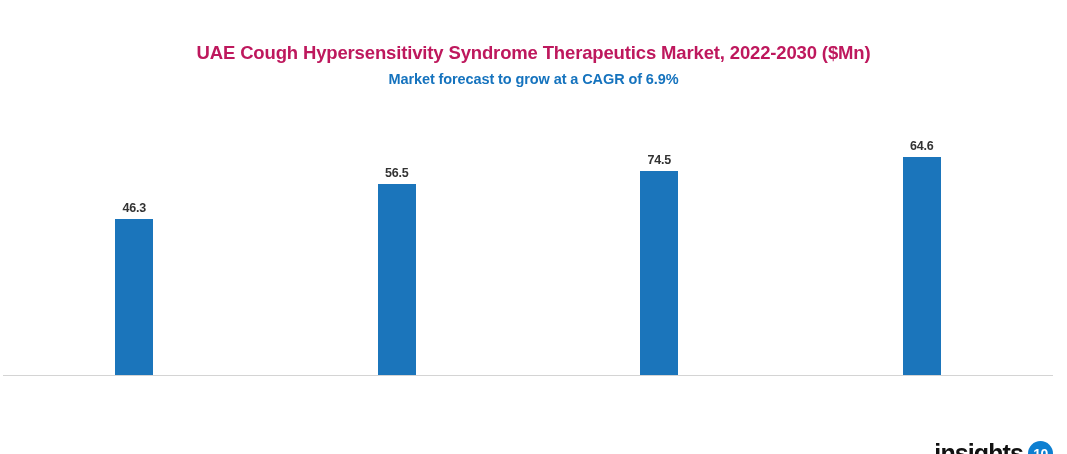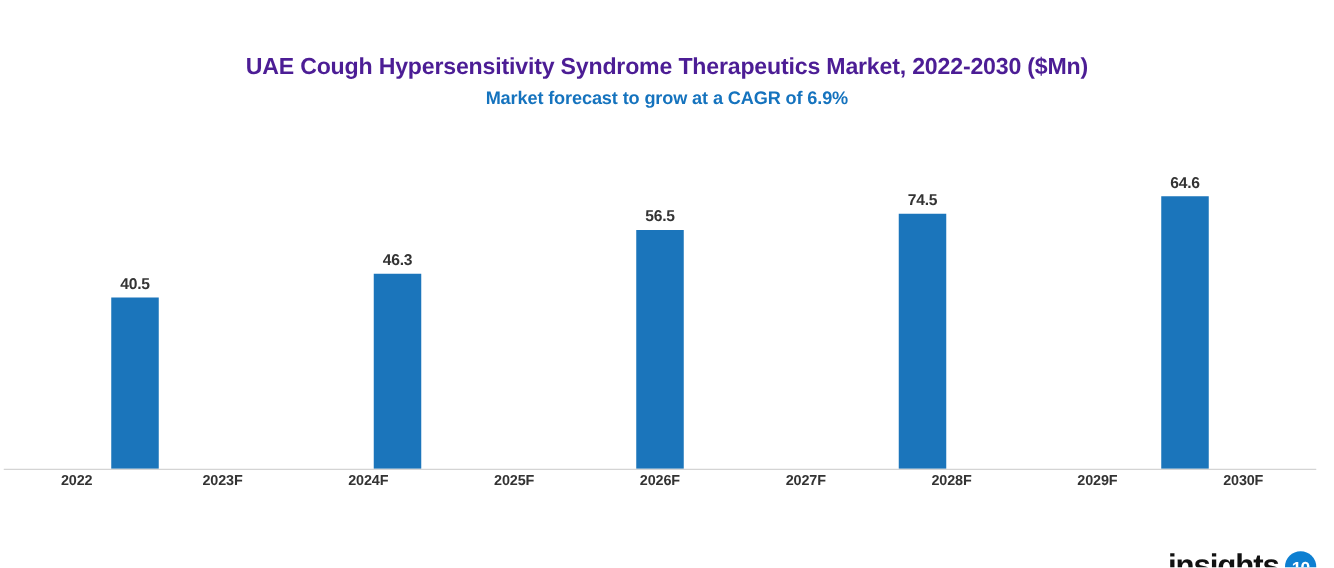--- a/index.html
+++ b/index.html
@@ -22,21 +22,21 @@
   
   .title {
     position: absolute;
     left: 0;
     top: 42px;
     width: 1067px;
     text-align: center;
     font-size: 18.5px;
     font-weight: bold;
     letter-spacing: -0.15px;
-    color: #4c1d95;
+    color: #be185d;
     white-space: nowrap;
   }
   .subtitle {
     position: absolute;
     left: 0;
     top: 71px;
     width: 1067px;
     text-align: center;
     font-size: 14.5px;
     font-weight: bold;
@@ -155,54 +155,39 @@
 <body>
 
 <div id="page">
 
   <div class="title">UAE Cough Hypersensitivity Syndrome Therapeutics Market, 2022-2030 ($Mn)</div>
   <div class="subtitle">Market forecast to grow at a CAGR of 6.9%</div>
 
   <div class="plot">
     <div class="bars">
         <div class="bar-slot">
-          <div class="bar-value">40.5</div>
-          <div class="bar-rect" style="height: 137px; background: rgb(27, 117, 187);"></div>
-        </div>
-        <div class="bar-slot">
           <div class="bar-value">46.3</div>
           <div class="bar-rect" style="height: 156px; background: rgb(27, 117, 187);"></div>
         </div>
         <div class="bar-slot">
           <div class="bar-value">56.5</div>
           <div class="bar-rect" style="height: 191px; background: rgb(27, 117, 187);"></div>
         </div>
         <div class="bar-slot">
           <div class="bar-value">74.5</div>
           <div class="bar-rect" style="height: 204px; background: rgb(27, 117, 187);"></div>
         </div>
         <div class="bar-slot">
           <div class="bar-value">64.6</div>
           <div class="bar-rect" style="height: 218px; background: rgb(27, 117, 187);"></div>
         </div>
       </div>
     <div class="axis-line"></div>
   </div>
 
-  <div class="cat-labels">
-      <div class="cat-slot">2022</div>
-      <div class="cat-slot">2023F</div>
-      <div class="cat-slot">2024F</div>
-      <div class="cat-slot">2025F</div>
-      <div class="cat-slot">2026F</div>
-      <div class="cat-slot">2027F</div>
-      <div class="cat-slot">2028F</div>
-      <div class="cat-slot">2029F</div>
-      <div class="cat-slot">2030F</div>
-    </div>
 
 
   <div class="logo">
     <span class="logo-word">insights</span>
     <span class="logo-badge">10</span>
   </div>
 
 </div>
 
 </body></html>

